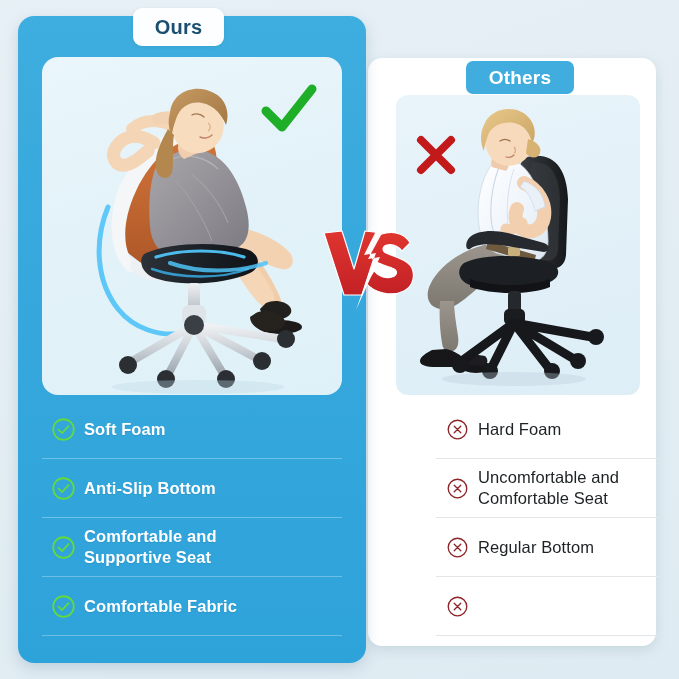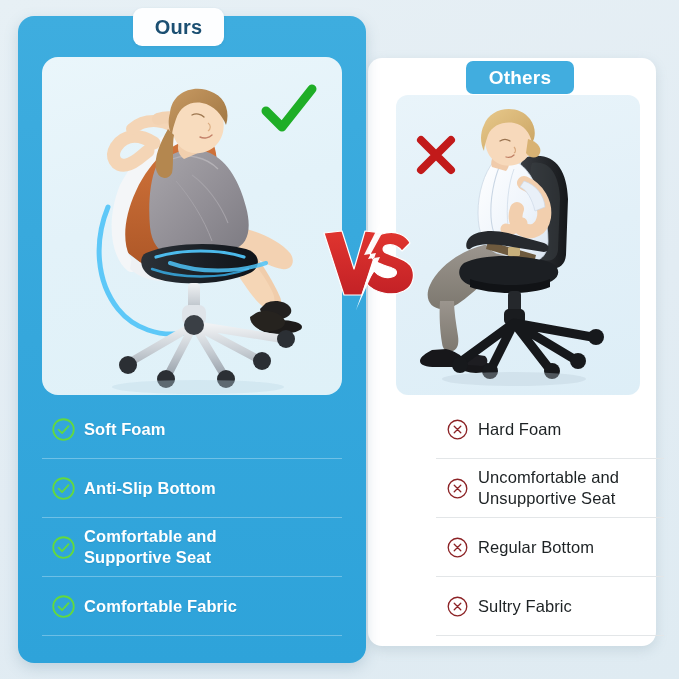--- a/index.html
+++ b/index.html
@@ -296,39 +296,38 @@
       <span class="row-label two-line">Hard Foam</span>
     </div>
     <div class="feature-row">
       <span class="icon-wrap">
         <svg viewBox="0 0 26 26" width="23" height="23">
           <circle cx="13" cy="13" r="10.5" fill="none" stroke="#8C2326" stroke-width="1.5"></circle>
           <path d="M9.3 9.3 L16.7 16.7 M16.7 9.3 L9.3 16.7" stroke="#8C2326" stroke-width="1.5" stroke-linecap="round"></path>
         </svg>
       </span>
       <span class="row-label two-line">Uncomfortable and
-Unsupportive Seat</span>
+Comfortable Seat</span>
     </div>
     <div class="feature-row">
       <span class="icon-wrap">
         <svg viewBox="0 0 26 26" width="23" height="23">
           <circle cx="13" cy="13" r="10.5" fill="none" stroke="#8C2326" stroke-width="1.5"></circle>
           <path d="M9.3 9.3 L16.7 16.7 M16.7 9.3 L9.3 16.7" stroke="#8C2326" stroke-width="1.5" stroke-linecap="round"></path>
         </svg>
       </span>
       <span class="row-label two-line">Regular Bottom</span>
     </div>
     <div class="feature-row">
       <span class="icon-wrap">
         <svg viewBox="0 0 26 26" width="23" height="23">
           <circle cx="13" cy="13" r="10.5" fill="none" stroke="#8C2326" stroke-width="1.5"></circle>
           <path d="M9.3 9.3 L16.7 16.7 M16.7 9.3 L9.3 16.7" stroke="#8C2326" stroke-width="1.5" stroke-linecap="round"></path>
         </svg>
       </span>
-      <span class="row-label two-line">Sultry Fabric</span>
     </div>
   </div>
 
   <div id="ours-panel"></div>
 
   <div id="ours-photo" class="photo-card">
     <svg viewBox="0 0 300 338" width="300" height="338">
       <defs>
         <linearGradient id="dressG" x1="0" y1="0" x2="1" y2="1">
           <stop offset="0%" stop-color="#a9a6ab"></stop>

